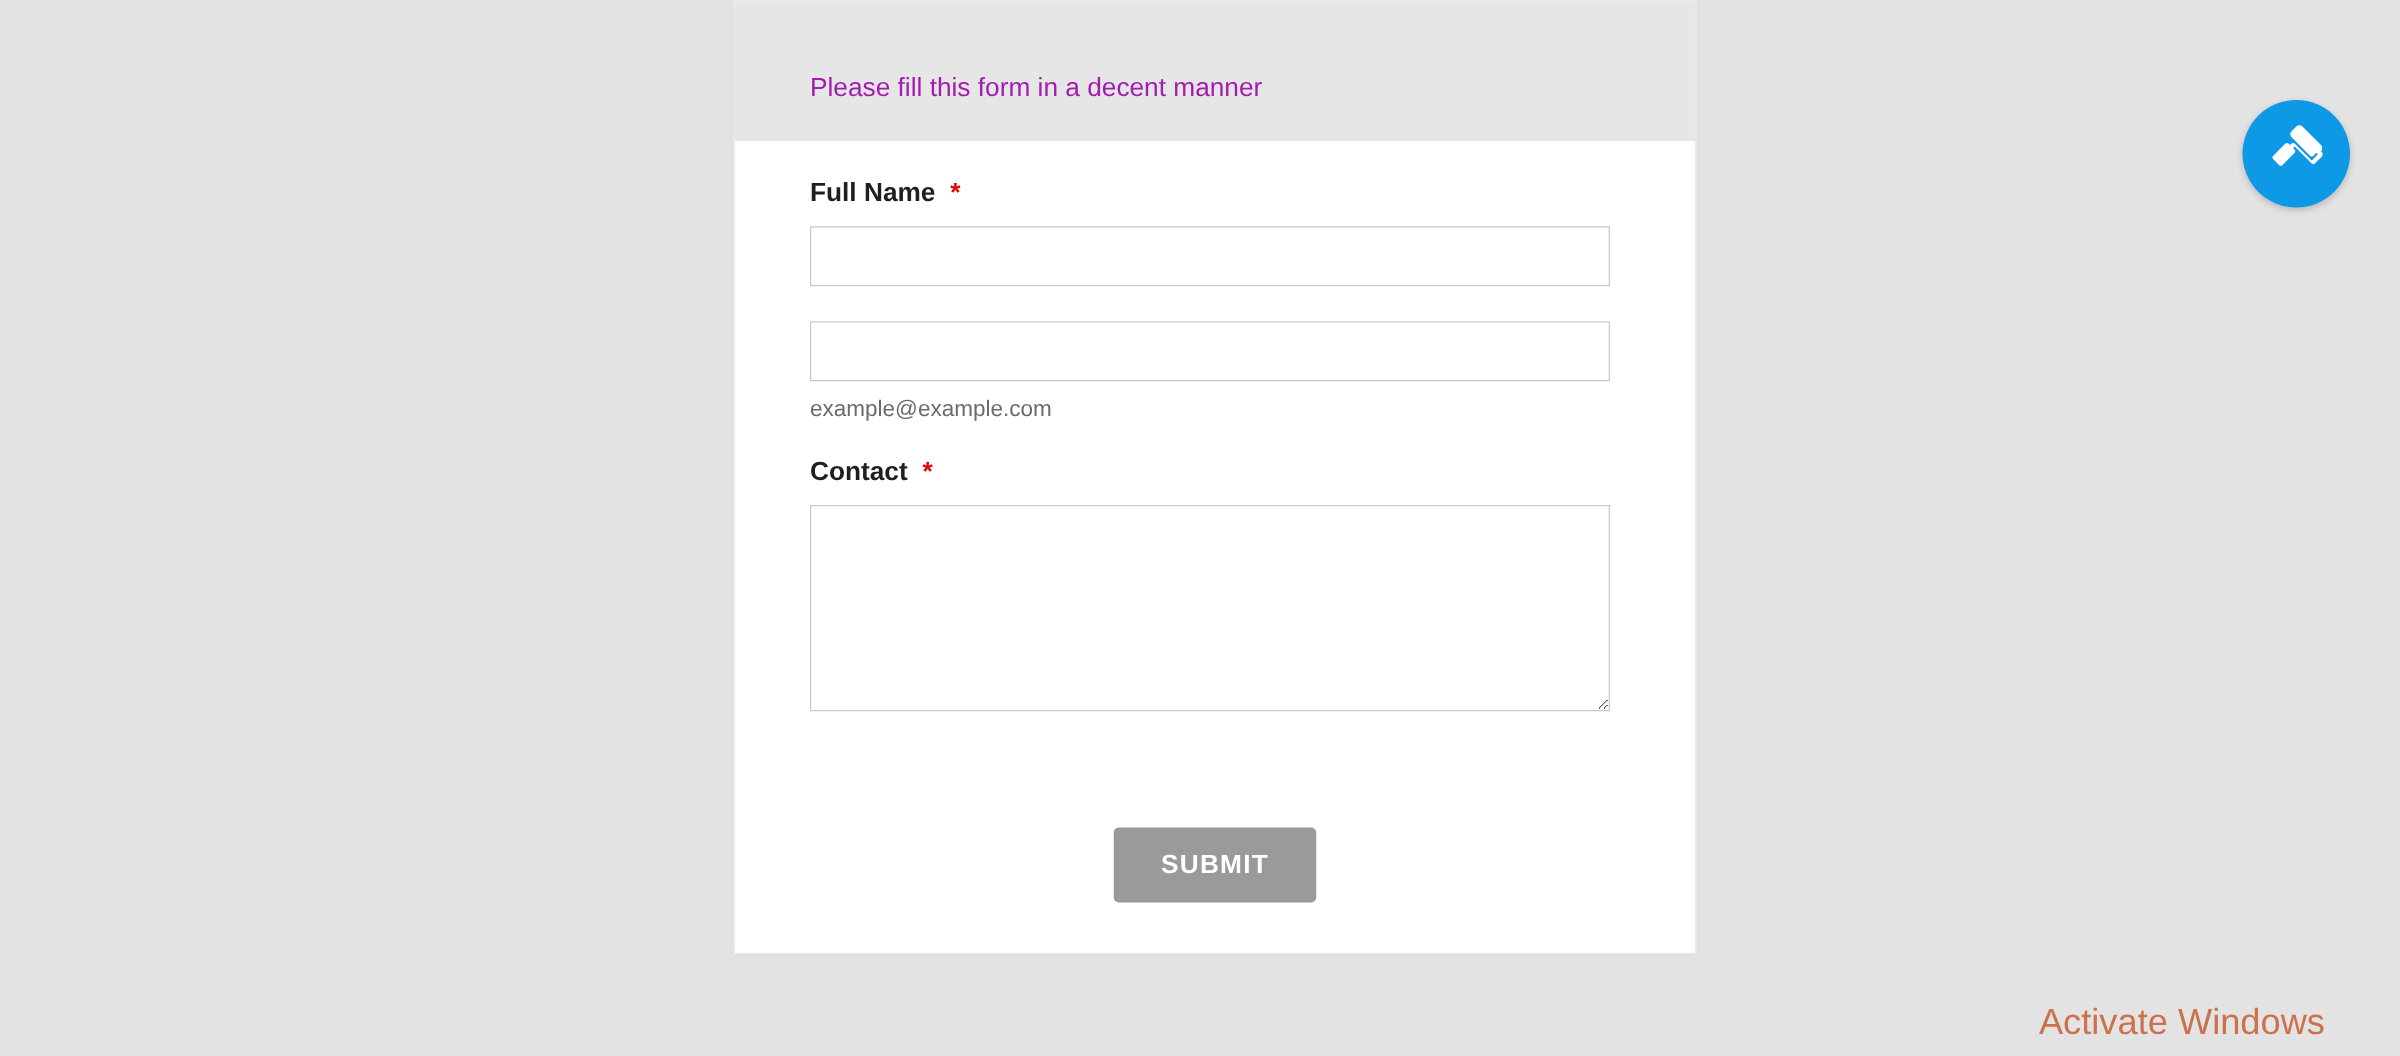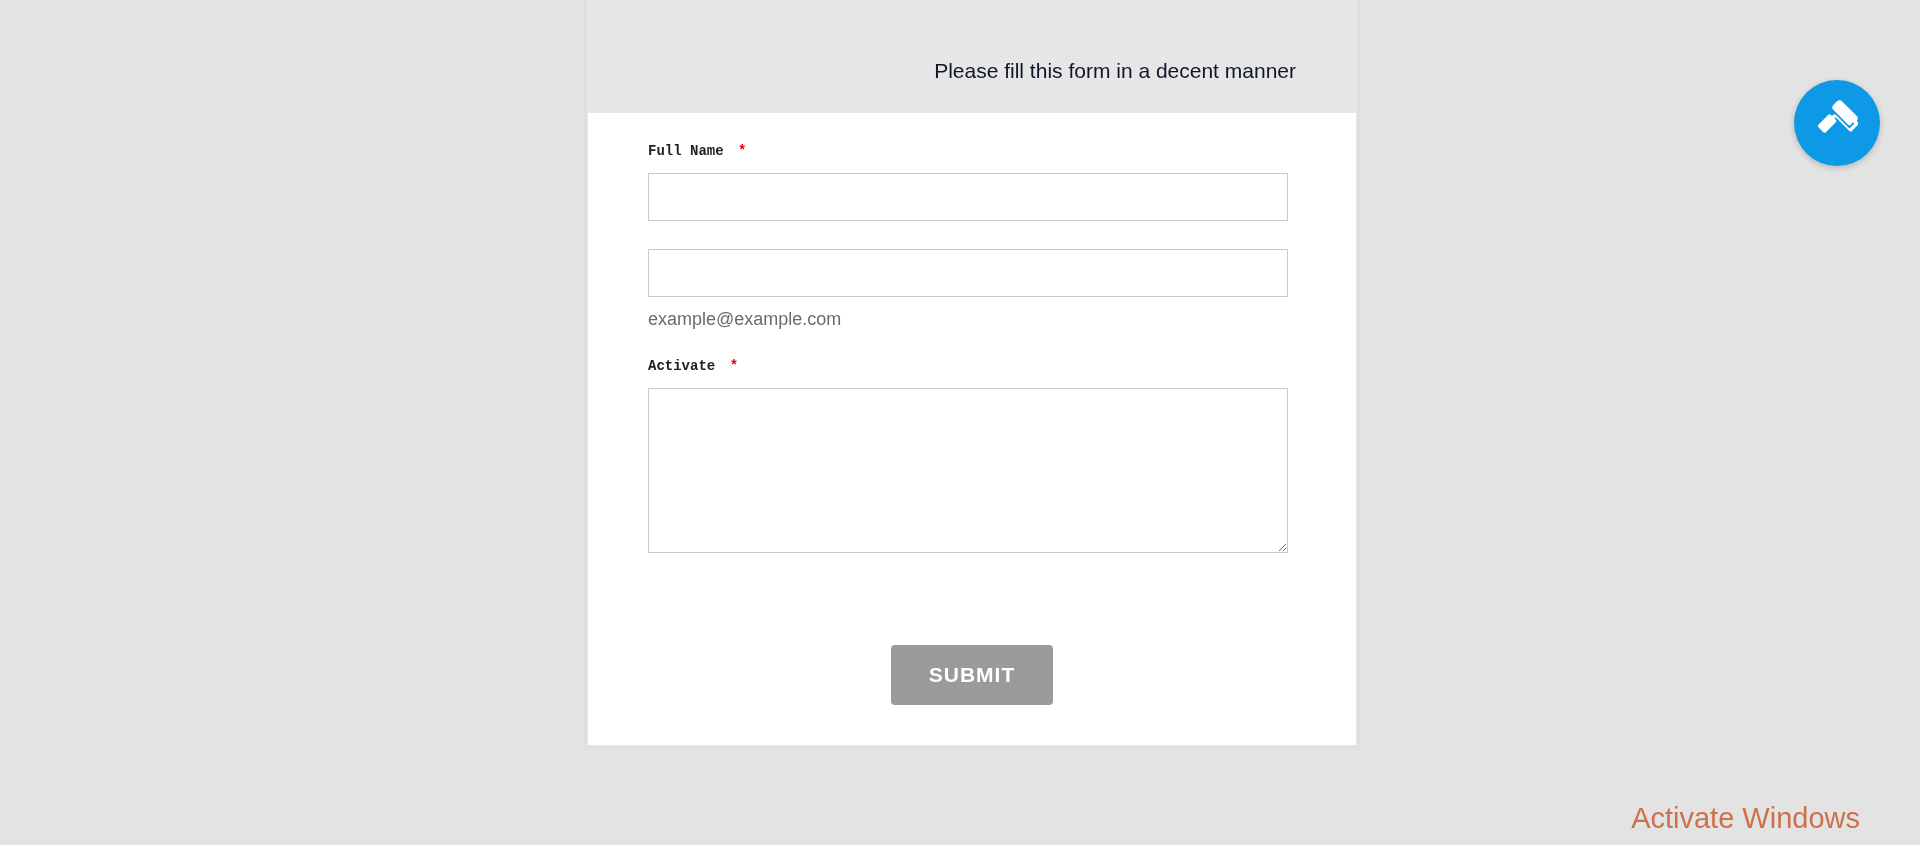--- a/index.html
+++ b/index.html
@@ -29,38 +29,36 @@
   .form-title {
     margin: 0;
     font-size: 48px;
     font-weight: 700;
     color: #2d2d2d;
     letter-spacing: 0.5px;
   }
   .form-subtitle {
     margin: 8px 0 0 0;
     font-size: 21px;
-    color: #0f172a;
+    color: #a21caf;
     font-weight: 400;
-    text-align: right;
   }
   .form-body {
     padding: 30px 60px 40px 60px;
     background: #ffffff;
   }
   .field-group {
     margin-bottom: 28px;
   }
   .field-label {
     display: block;
-    font-size: 14px;
+    font-size: 21px;
     font-weight: 600;
     color: #1f1f1f;
     margin-bottom: 14px;
-    font-family: Liberation Mono, monospace;
   }
   .required-star {
     color: #e60000;
     margin-left: 6px;
     font-weight: 700;
   }
   .text-input {
     width: 100%;
     max-width: 640px;
     height: 48px;
@@ -150,21 +148,21 @@
       <input type="text" class="text-input" value="" style="">
     </div>
 
     <div class="field-group">
       <input type="text" class="text-input" value="" style="">
       <div class="hint-text">example@example.com</div>
     </div>
 
     <div class="field-group">
       <label class="field-label">
-        <span>Activate</span>
+        <span>Contact</span>
         <span class="required-star">*</span>
       </label>
       <textarea class="textarea-input" style=""></textarea>
     </div>
 
     <div class="submit-row">
       <button class="submit-button">SUBMIT</button>
     </div>
 
   </div>

